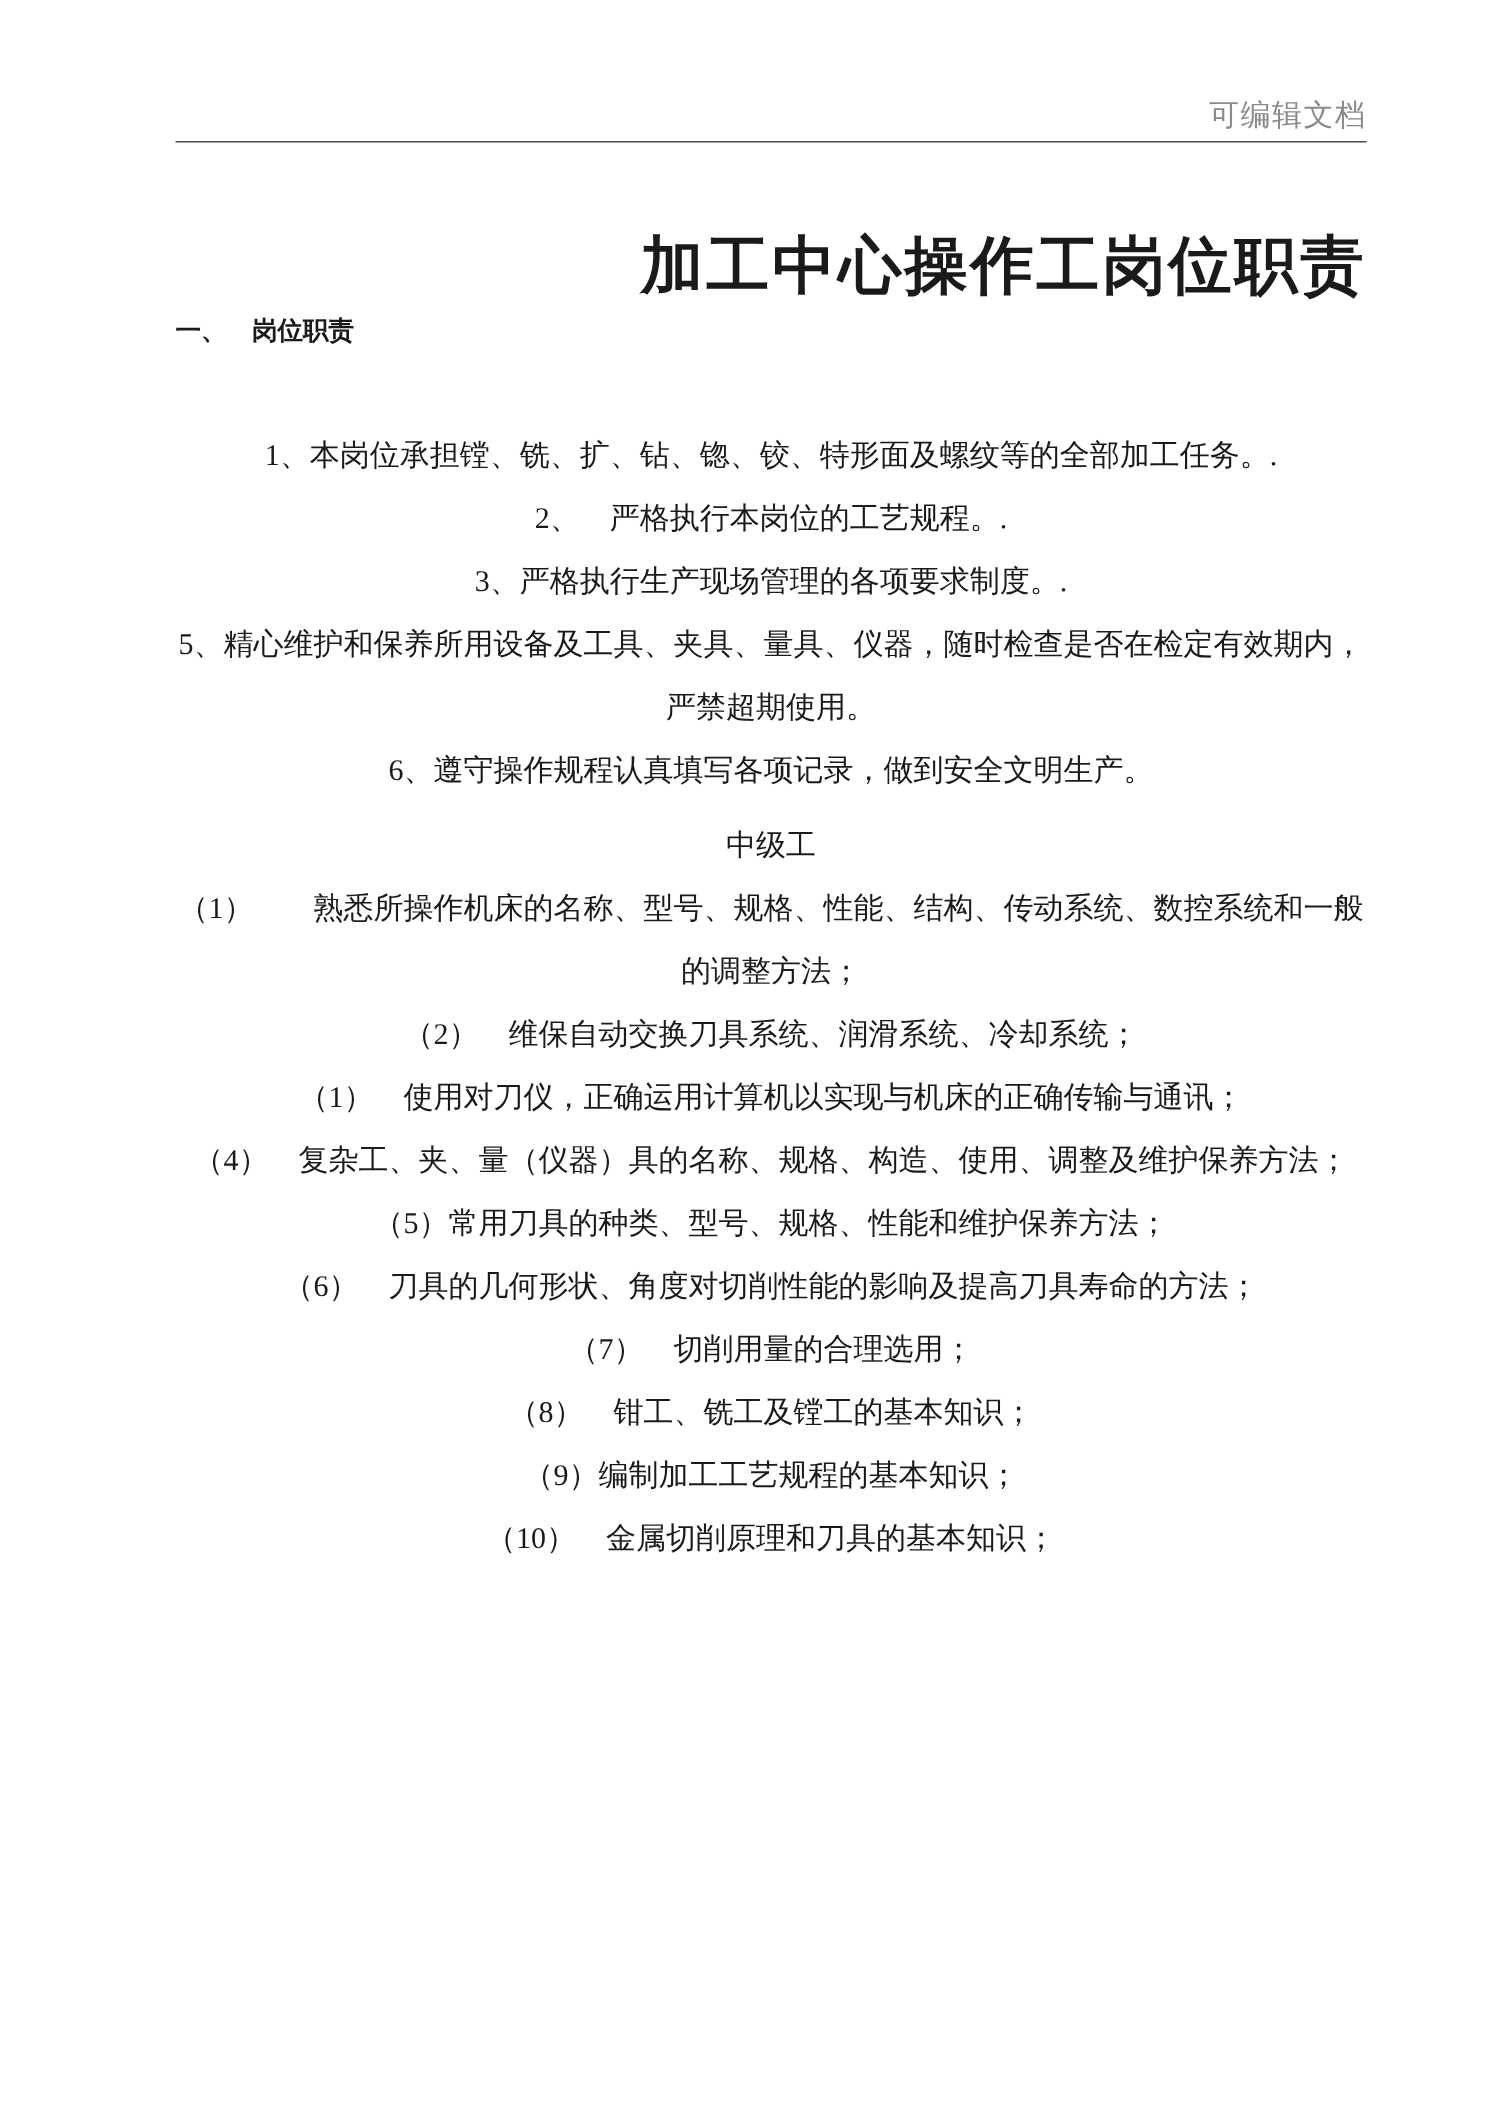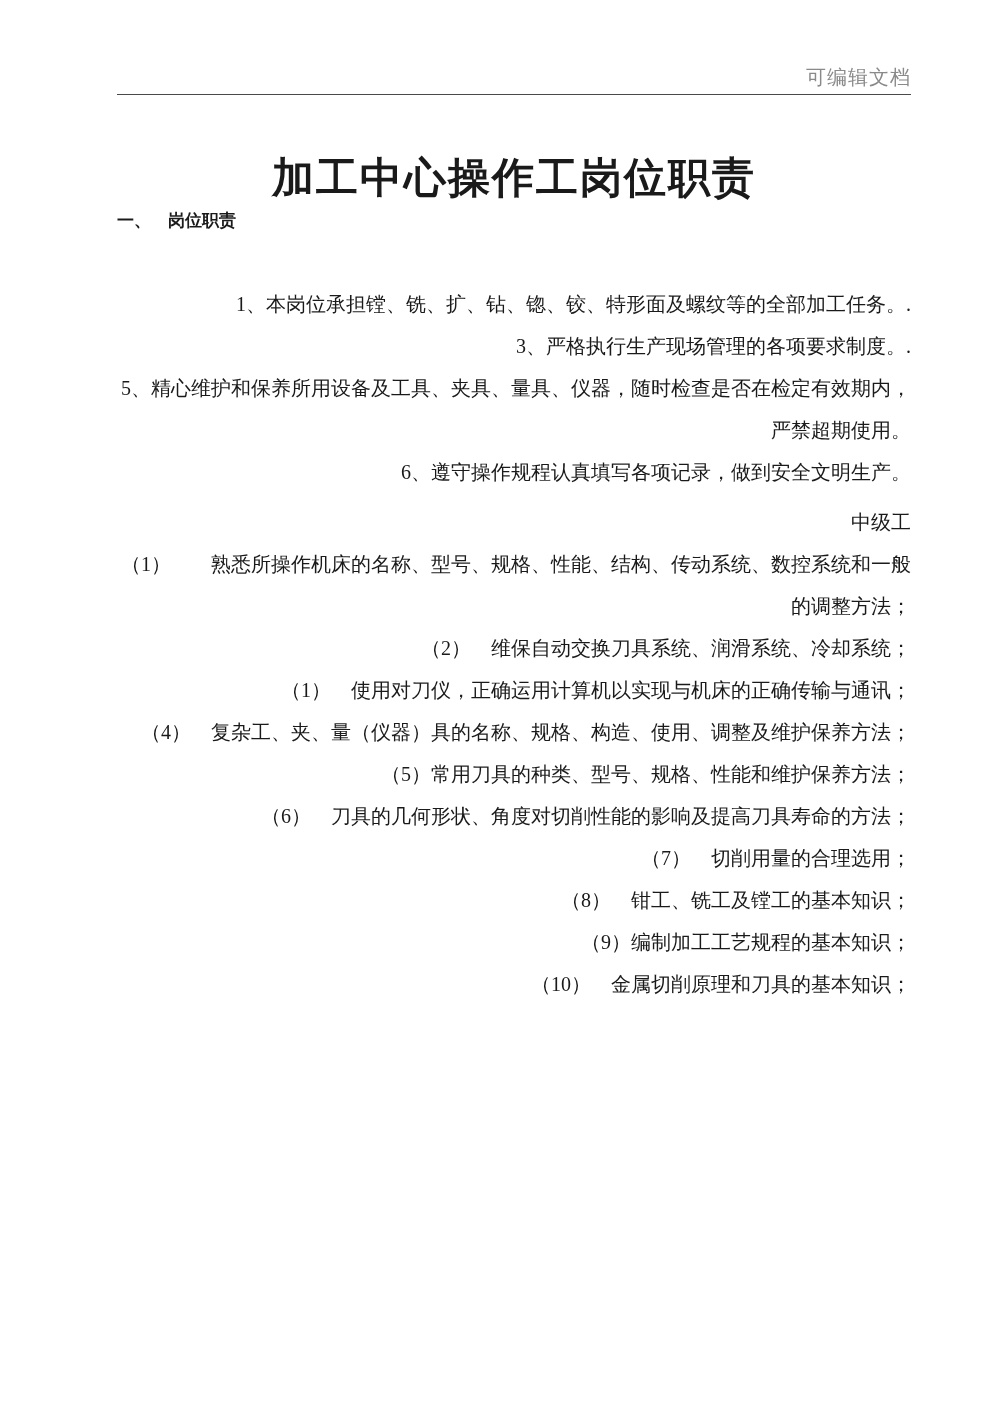--- a/index.html
+++ b/index.html
@@ -26,42 +26,42 @@
   }
   .header-rule {
     height: 0;
     border: none;
     border-top: 1px solid #4a4a4a;
     margin: 4px 0 0 0;
   }
 
   .doc-title {
     margin: 54px 0 0 0;
-    text-align: center;
+    text-align: right;
     font-size: 42px;
     line-height: 58px;
     font-weight: bold;
     letter-spacing: 2px;
   }
 
   h2.sec {
     margin: 0;
     font-size: 17px;
     line-height: 28px;
     font-weight: bold;
   }
   .sec1 { margin-top: 52px; }
   .sec2 { margin-top: 47px; }
 
   p.body-p {
     margin: 0;
     font-size: 20px;
     line-height: 42px;
     white-space: pre-line;
-    text-align: right;
+    text-align: center;
   }
   .items1 p.body-p:first-child { margin-top: 48px; }
   p.level { margin-top: 8px; }
 
   .footer-rule {
     position: absolute;
     left: 117px;
     width: 794px;
     top: 1289px;
     height: 3px;
@@ -86,20 +86,21 @@
 
     <div class="header-text">可编辑文档</div>
     <div class="header-rule"></div>
 
     <h1 class="doc-title">加工中心操作工岗位职责</h1>
 
     <h2 class="sec sec1">一、　岗位职责</h2>
 
     <div class="items1">
       <p class="body-p">1、本岗位承担镗、铣、扩、钻、锪、铰、特形面及螺纹等的全部加工任务。.</p>
+      <p class="body-p">2、　严格执行本岗位的工艺规程。.</p>
       <p class="body-p">3、严格执行生产现场管理的各项要求制度。.</p>
       <p class="body-p">5、精心维护和保养所用设备及工具、夹具、量具、仪器，随时检查是否在检定有效期内，
 严禁超期使用。</p>
       <p class="body-p">6、遵守操作规程认真填写各项记录，做到安全文明生产。</p>
     </div>
 
     <p class="body-p level">中级工</p>
 
     <div class="items2">
       <p class="body-p">（1）　　熟悉所操作机床的名称、型号、规格、性能、结构、传动系统、数控系统和一般

